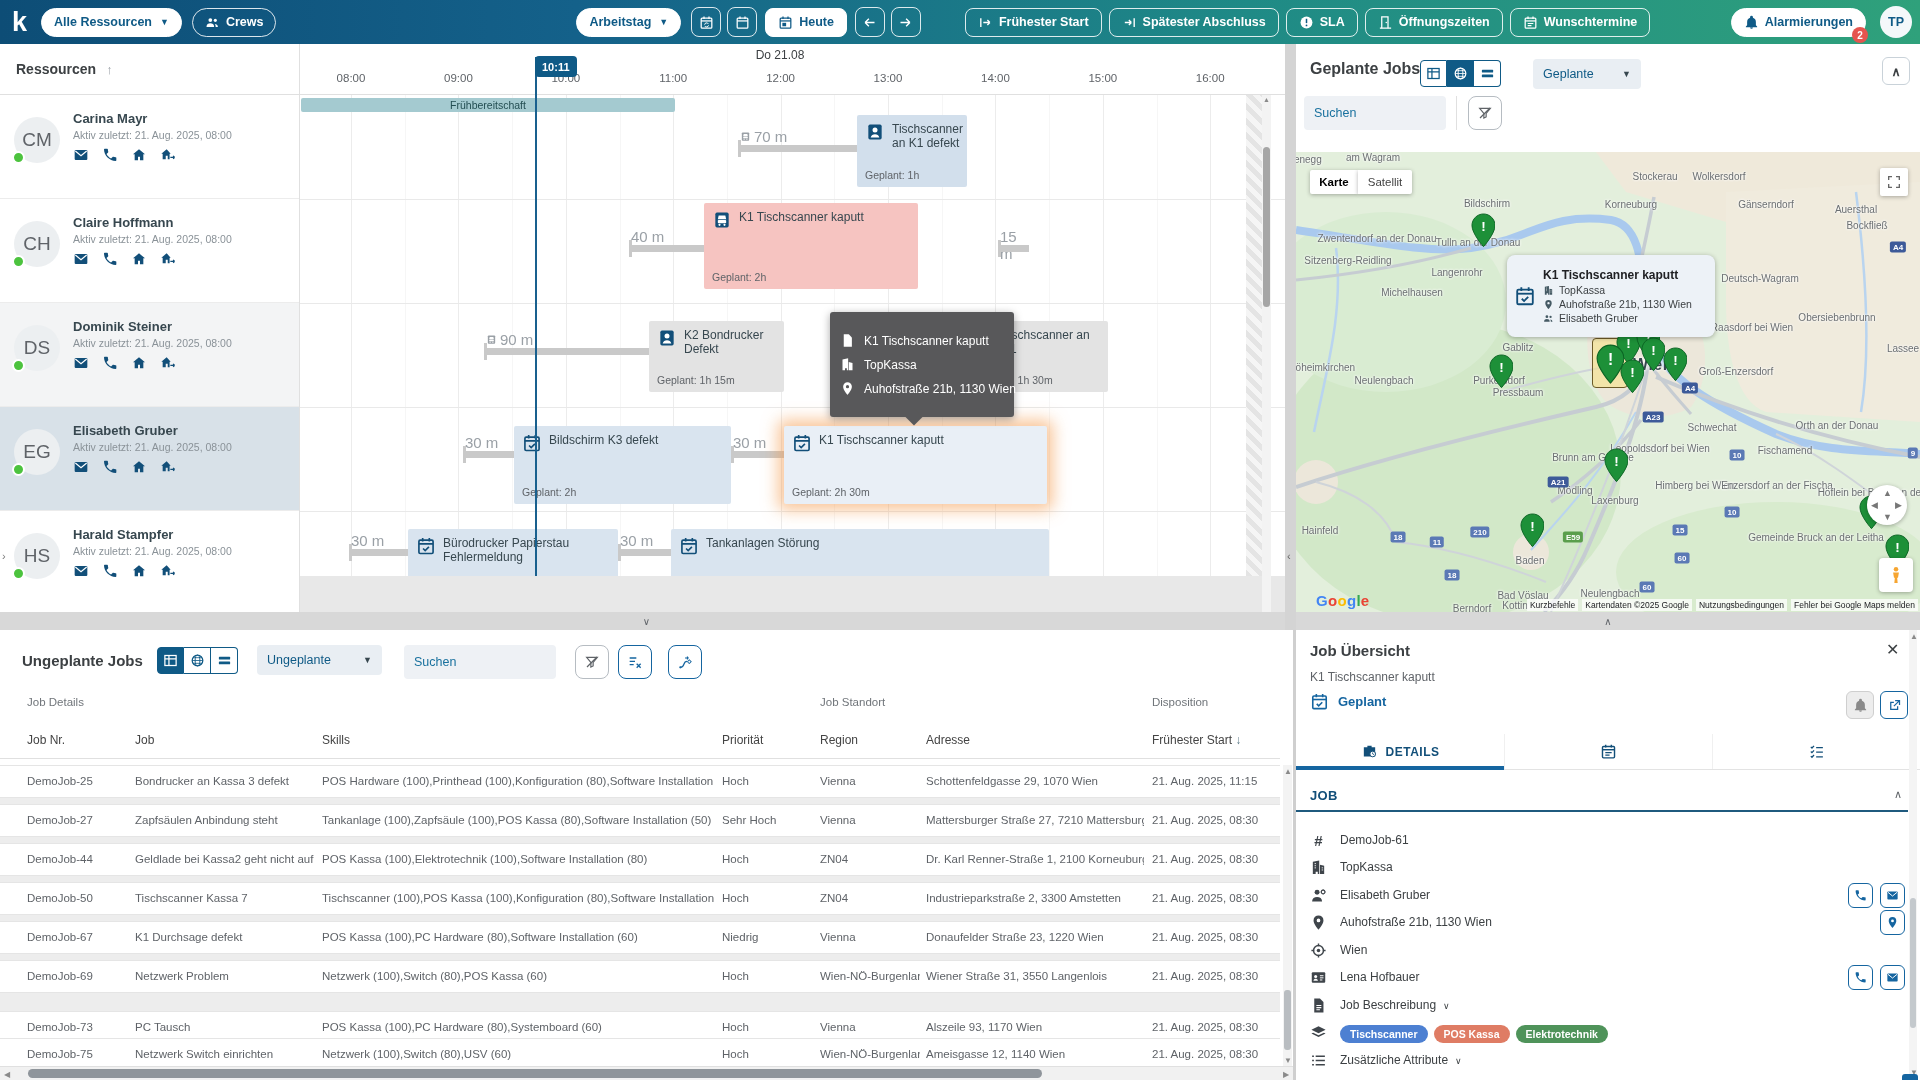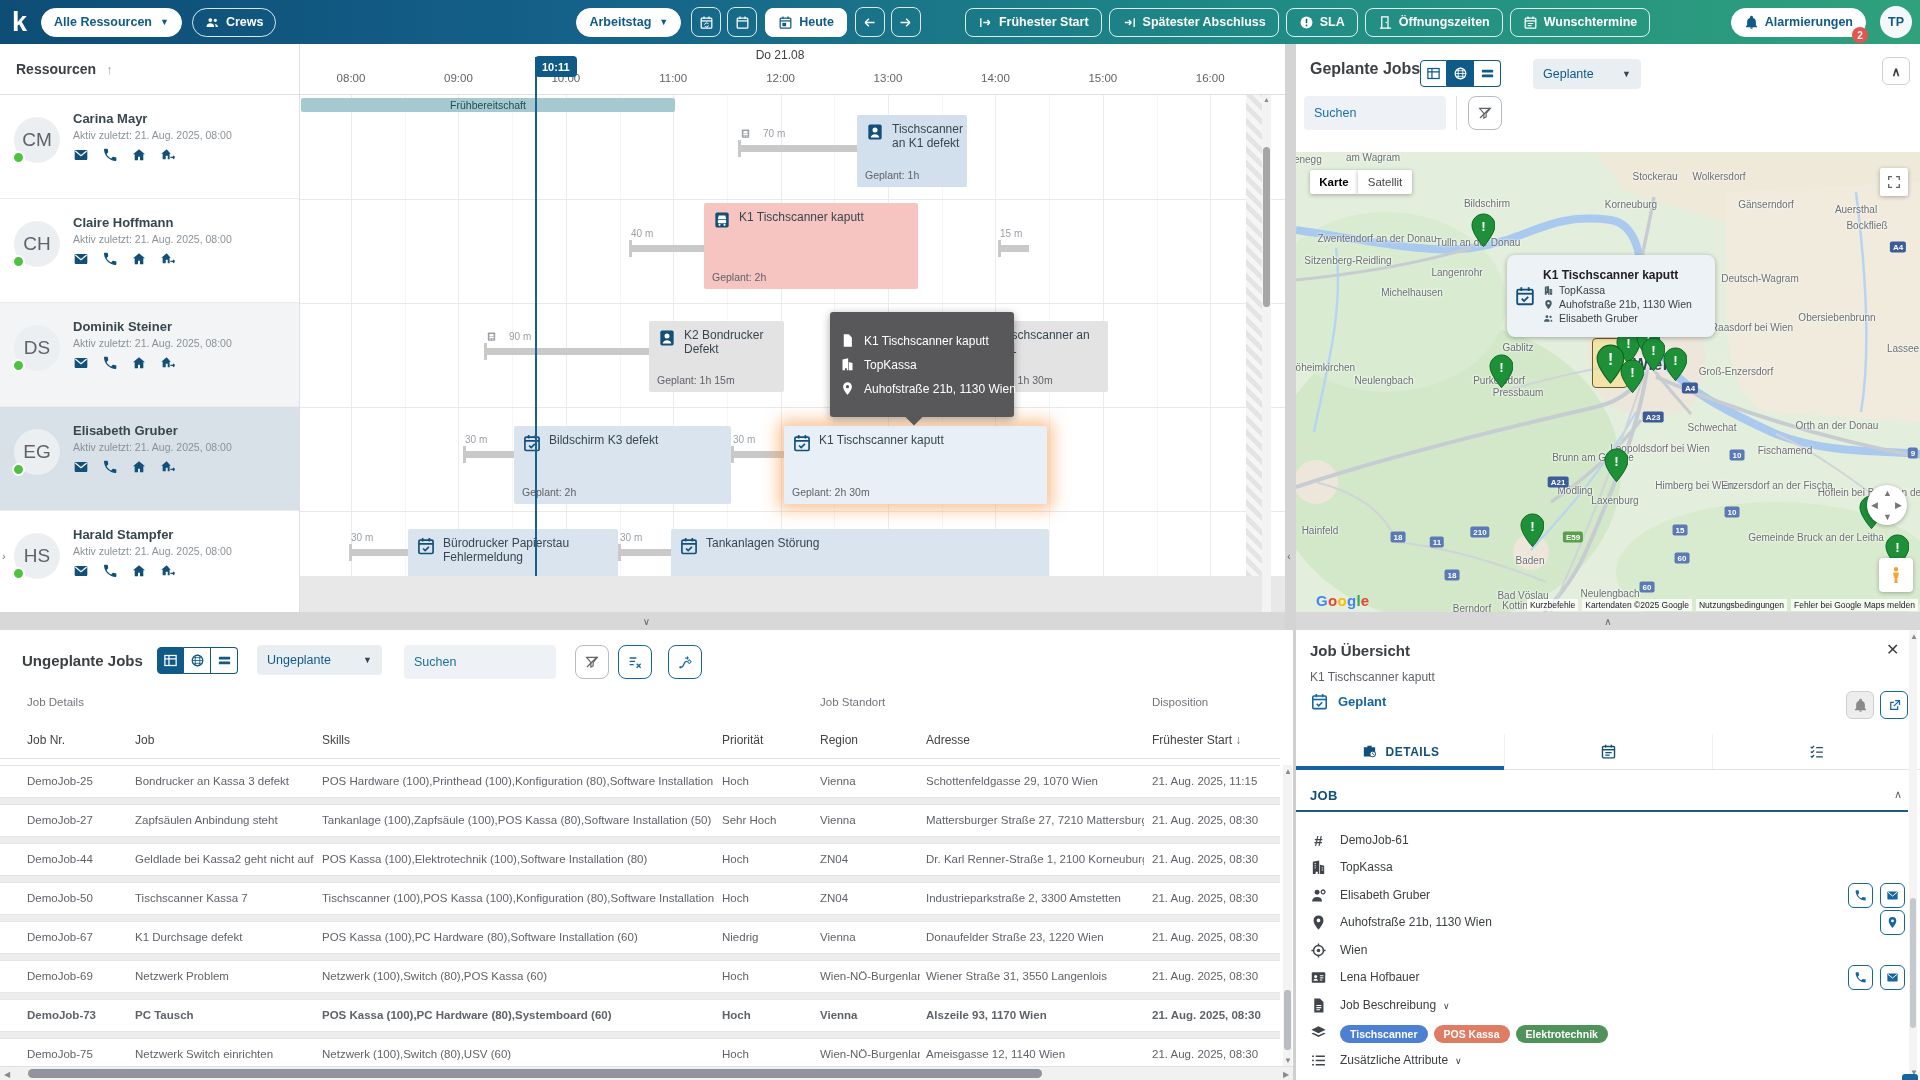--- a/index.html
+++ b/index.html
@@ -57,21 +57,21 @@
   .vline.half { background:#f6f6f6; }
   .rowline { position:absolute; left:0; width:985px; height:1px; background:#e9e9e9; }
   #hatch { position:absolute; top:0; height:517px; left:946px; width:16px;
     background:repeating-linear-gradient(45deg,#f5f5f5 0 5px,#e4e4e4 5px 10px); }
   #nowline { position:absolute; left:235px; top:13px; width:2px; height:553px; background:#19608e; z-index:20; }
   #nowpill { position:absolute; left:235px; top:12px; height:21px; padding:0 7px; background:#0f5a86; color:#fff;
     font-size:11px; font-weight:bold; border-radius:4px; display:flex; align-items:center; z-index:21; }
   .shift { position:absolute; background:#a4cad0; border-radius:2px; color:#234e52; font-size:10.5px;
     display:flex; align-items:center; justify-content:center; }
   .travel { position:absolute; height:28px; }
-  .travel .tlabel { position:absolute; left:2px; top:-2px; font-size:10px; color:#9aa0a6; display:flex; gap:12px; align-items:center; }
+  .travel .tlabel { position:absolute; left:2px; top:-2px; font-size:15px; color:#9aa0a6; display:flex; gap:3px; align-items:center; }
   .travel .tlabel .ic { width:11px; height:11px; color:#9aa0a6; }
   .travel .bar { position:absolute; left:2px; right:0; top:15px; height:7px; background:#c9c9c9; }
   .travel .cap { position:absolute; left:0; top:10px; width:3px; height:17px; background:#c9c9c9; }
   .job { position:absolute; border-radius:2px; padding:7px 8px; cursor:pointer; z-index:5; overflow:hidden; }
   .job.c-blue { background:#d2dfec; }
   .job.c-blue2 { background:#d9e4ef; }
   .job.c-red { background:#f6c4c1; }
   .job.c-gray { background:#e3e3e3; }
   .job.c-selected { background:#e9eff6; box-shadow:0 0 16px 6px rgba(244,150,68,.55); z-index:6; }
   .job-top { display:flex; gap:7px; align-items:flex-start; }
@@ -1167,21 +1167,21 @@
       </div>
       <div class="trow" style="top: 195px;">
         <div class="tcell" style="left: 27px; width: 100px;">DemoJob-69</div>
         <div class="tcell" style="left: 135px; width: 180px;">Netzwerk Problem</div>
         <div class="tcell" style="left: 322px; width: 393px;">Netzwerk (100),Switch (80),POS Kassa (60)</div>
         <div class="tcell" style="left: 722px; width: 90px;">Hoch</div>
         <div class="tcell" style="left: 820px; width: 100px;">Wien-NÖ-Burgenland</div>
         <div class="tcell" style="left: 926px; width: 218px;">Wiener Straße 31, 3550 Langenlois</div>
         <div class="tcell" style="left: 1152px; width: 122px;">21. Aug. 2025, 08:30</div>
       </div>
-      <div class="trow" style="top: 234px; font-weight: bold;">
+      <div class="trow" style="top: 246px;">
         <div class="tcell" style="left: 27px; width: 100px;">DemoJob-73</div>
         <div class="tcell" style="left: 135px; width: 180px;">PC Tausch</div>
         <div class="tcell" style="left: 322px; width: 393px;">POS Kassa (100),PC Hardware (80),Systemboard (60)</div>
         <div class="tcell" style="left: 722px; width: 90px;">Hoch</div>
         <div class="tcell" style="left: 820px; width: 100px;">Vienna</div>
         <div class="tcell" style="left: 926px; width: 218px;">Alszeile 93, 1170 Wien</div>
         <div class="tcell" style="left: 1152px; width: 122px;">21. Aug. 2025, 08:30</div>
       </div>
       <div class="trow" style="top: 273px;">
         <div class="tcell" style="left: 27px; width: 100px;">DemoJob-75</div>

